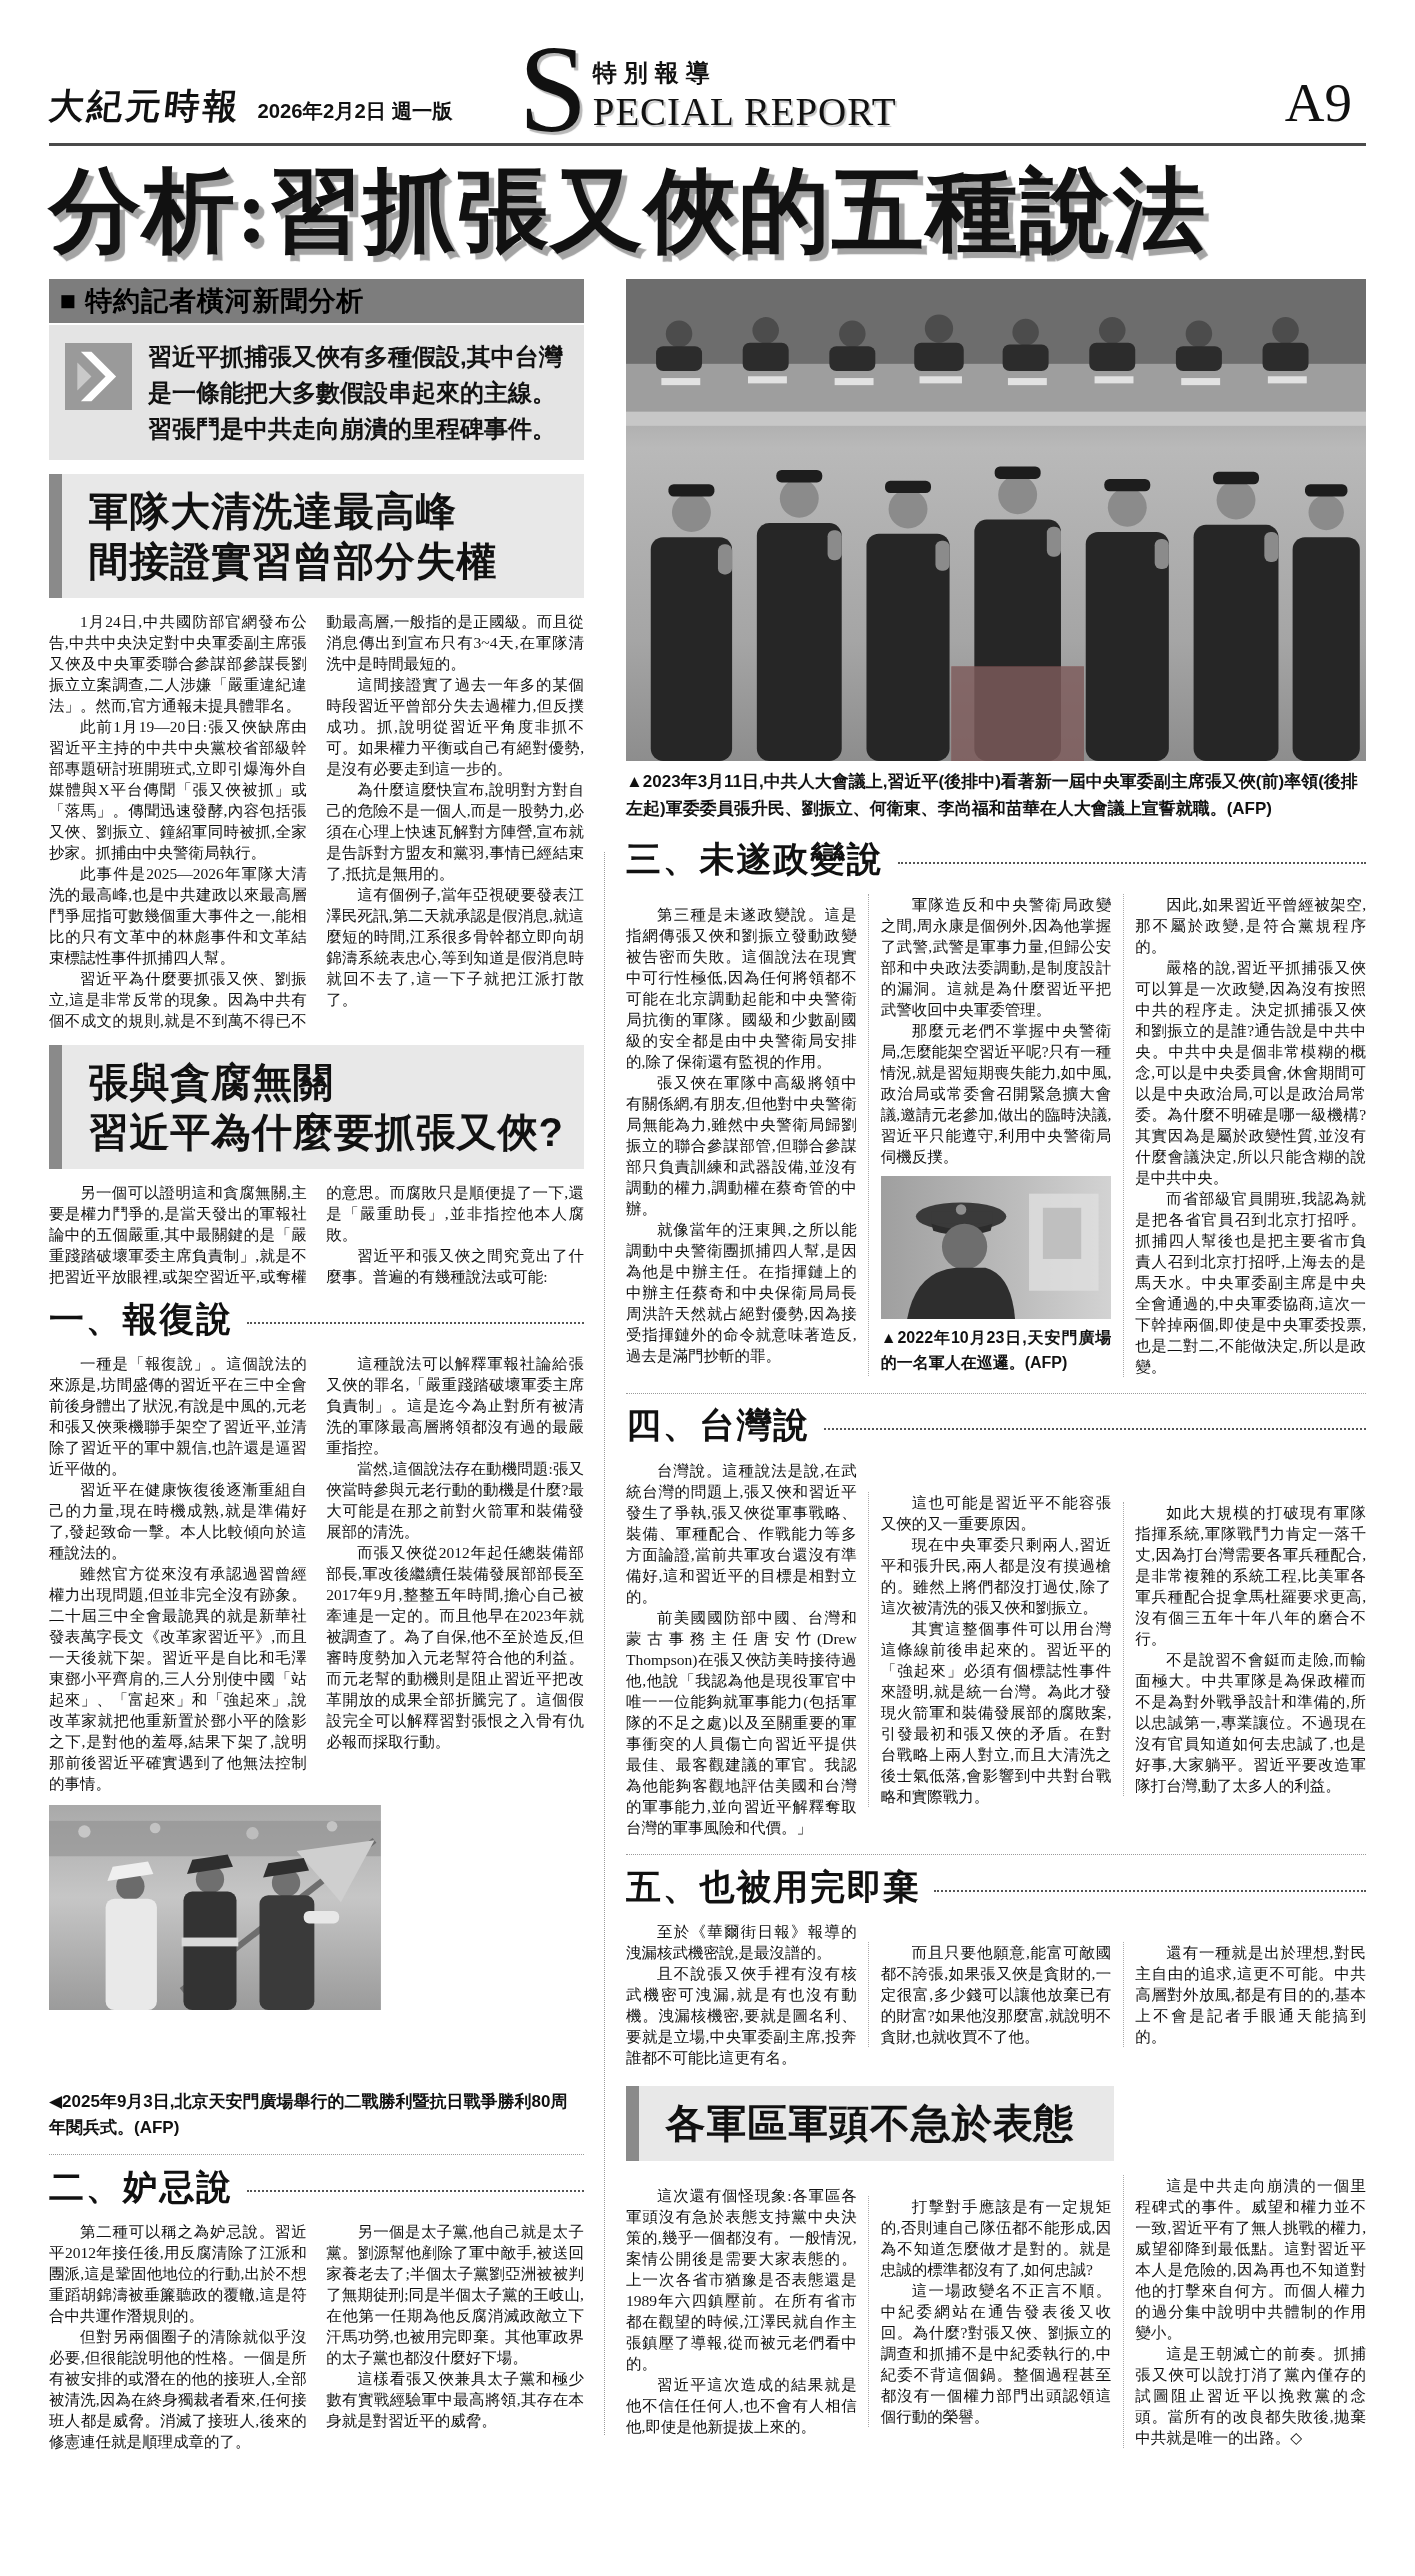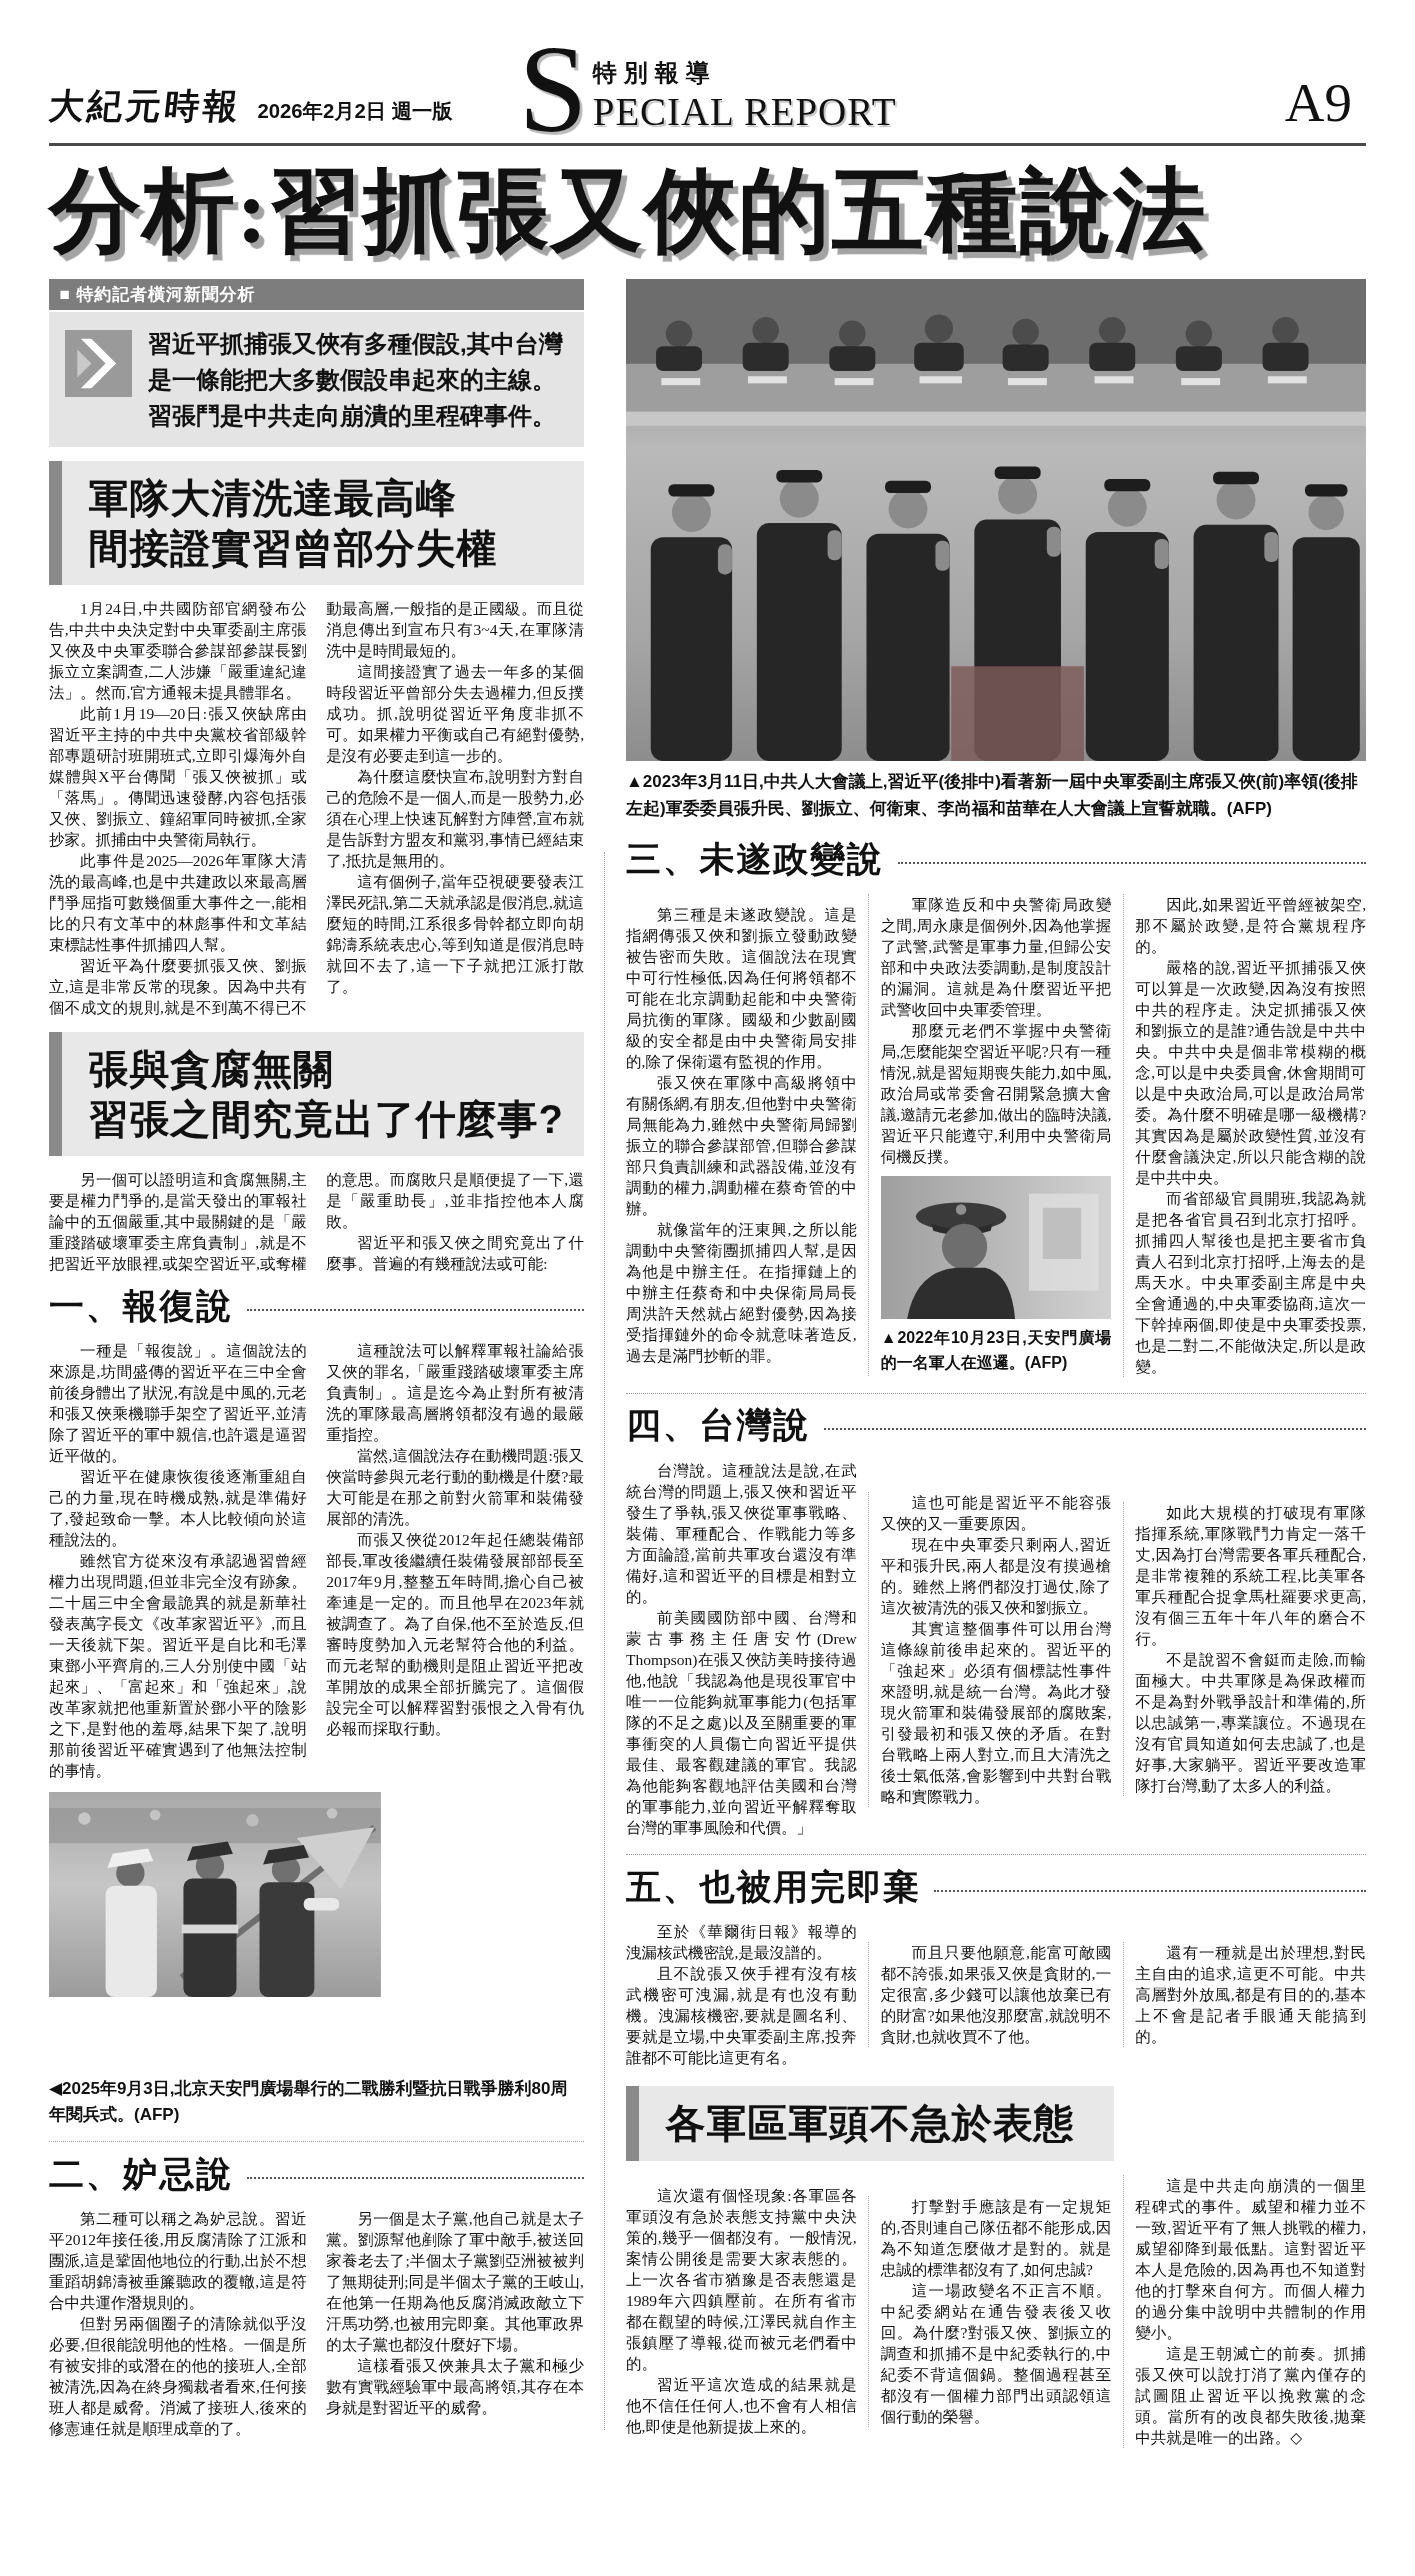--- a/index.html
+++ b/index.html
@@ -29,22 +29,22 @@
   
   .content { display:flex; gap:42px; }
   .left-area  { width:535px; flex:none; }
   .right-area { flex:1; position:relative; }
   .right-area::before {
     content:""; position:absolute; left:-22px; top:573px; bottom:17.7px;
     border-left:1.8px dotted #9a9a9a;
   }
   
   .byline-bar {
-    background:#7d7d7d; color:#ffffff; font-family:"Liberation Sans","DejaVu Sans",sans-serif;
-    font-size:17px; font-weight:bold; padding:4.4px 10.6px; letter-spacing:0.9px;
+    background:#7d7d7d; color:#000000; font-family:"Liberation Sans","DejaVu Sans",sans-serif;
+    font-size:27px; font-weight:bold; padding:4.4px 10.6px; letter-spacing:0.9px;
   }
   .lead-box { background:#e4e4e4; padding:14px 16px 12.4px 16px; margin-top:1.8px; min-height:104px; }
   .lead-icon { float:left; width:67px; height:67px; background:#9a9a9a; margin:3.5px 16px 1.8px 0; }
   .lead-text {
     font-family:"Liberation Sans","DejaVu Sans",sans-serif; font-size:24px; font-weight:bold; line-height:1.5;
   }
   .subhead-box { background:#e8e8e8; border-left:13.3px solid #8a8a8a; padding:12.4px 0 12.4px 26.5px; margin:14px 0 12.4px 0; }
   .subhead-box .sh-line {
     font-family:"Liberation Sans","DejaVu Sans",sans-serif; font-size:40px; font-weight:bold; line-height:1.25; letter-spacing:0.9px;
   }
@@ -129,21 +129,21 @@
         <p>此前1月19—20日:張又俠缺席由習近平主持的中共中央黨校省部級幹部專題研討班開班式,立即引爆海外自媒體與X平台傳聞「張又俠被抓」或「落馬」。傳聞迅速發酵,內容包括張又俠、劉振立、鐘紹軍同時被抓,全家抄家。抓捕由中央警衛局執行。</p>
         <p>此事件是2025—2026年軍隊大清洗的最高峰,也是中共建政以來最高層鬥爭屈指可數幾個重大事件之一,能相比的只有文革中的林彪事件和文革結束標誌性事件抓捕四人幫。</p>
         <p>習近平為什麼要抓張又俠、劉振立,這是非常反常的現象。因為中共有個不成文的規則,就是不到萬不得已不動最高層,一般指的是正國級。而且從消息傳出到宣布只有3~4天,在軍隊清洗中是時間最短的。</p>
         <p>這間接證實了過去一年多的某個時段習近平曾部分失去過權力,但反撲成功。抓,說明從習近平角度非抓不可。如果權力平衡或自己有絕對優勢,是沒有必要走到這一步的。</p>
         <p>為什麼這麼快宣布,說明對方對自己的危險不是一個人,而是一股勢力,必須在心理上快速瓦解對方陣營,宣布就是告訴對方盟友和黨羽,事情已經結束了,抵抗是無用的。</p>
         <p>這有個例子,當年亞視硬要發表江澤民死訊,第二天就承認是假消息,就這麼短的時間,江系很多骨幹都立即向胡錦濤系統表忠心,等到知道是假消息時就回不去了,這一下子就把江派打散了。</p>
       </div>
 
       <div class="subhead-box">
         <div class="sh-line">張與貪腐無關</div>
-        <div class="sh-line">習張之間究竟出了什麼事?</div>
+        <div class="sh-line">習近平為什麼要抓張又俠?</div>
       </div>
 
       <div class="cols2 body-text">
         <p>另一個可以證明這和貪腐無關,主要是權力鬥爭的,是當天發出的軍報社論中的五個嚴重,其中最關鍵的是「嚴重踐踏破壞軍委主席負責制」,就是不把習近平放眼裡,或架空習近平,或奪權的意思。而腐敗只是順便提了一下,還是「嚴重助長」,並非指控他本人腐敗。</p>
         <p>習近平和張又俠之間究竟出了什麼事。普遍的有幾種說法或可能:</p>
       </div>
 
       <div class="sec-head">
         <span class="sec-title">一、報復說</span>
         <span class="leader"></span>

